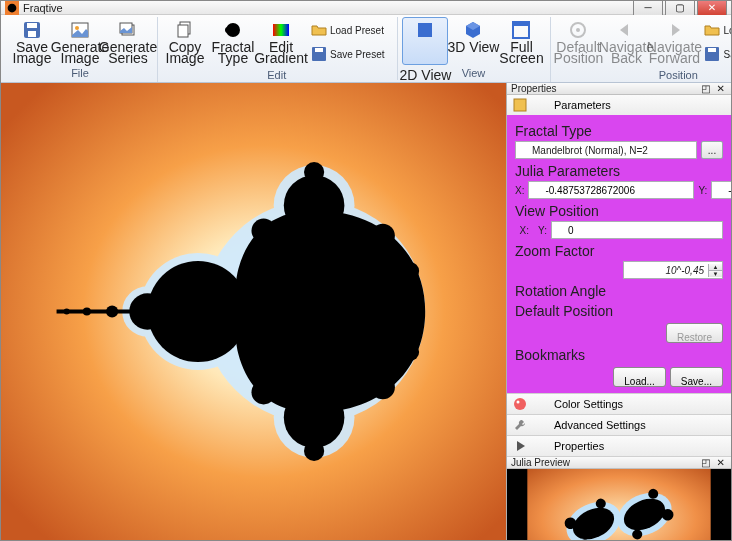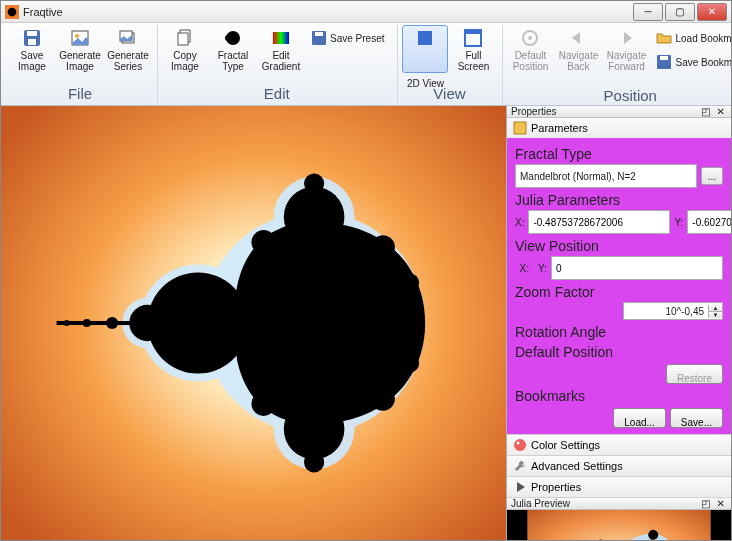--- a/index.html
+++ b/index.html
@@ -1,54 +1,54 @@
 <!DOCTYPE html>
 <html><head>
 <meta charset="utf-8">
 <style>
   * { box-sizing: border-box; margin: 0; padding: 0; font-family: "Segoe UI", Tahoma, sans-serif; }
   body { width: 732px; height: 541px; background: #f0f0f0; display: flex; flex-direction: column; border: 1px solid #888; }
   
-  .titlebar { height: 22px; background: linear-gradient(#fafafa,#e8e8e8); display:flex; align-items:center; padding:0 4px; border-bottom:1px solid #ccc; }
+  .titlebar { height: 14px; background: linear-gradient(#fafafa,#e8e8e8); display:flex; align-items:center; padding:0 4px; border-bottom:1px solid #ccc; }
   .titlebar .icon { width:14px; height:14px; margin-right:4px; }
   .titlebar .title { font-size:11px; color:#222; flex:1; }
   .winbtns { display:flex; gap:0; }
   .winbtn { width:30px; height:18px; border:1px solid #888; border-radius:2px; margin-left:2px; display:flex; align-items:center; justify-content:center; font-size:10px; background:linear-gradient(#f8f8f8,#e0e0e0); cursor:pointer; }
   .winbtn.close { background:linear-gradient(#f08080,#d04030); color:#fff; }
   
   .ribbon { background:linear-gradient(#fdfdfd,#e9eef5); border-bottom:1px solid #b8c4d4; padding:2px 4px 0 4px; display:flex; gap:2px; align-items:flex-start; }
   .group { display:flex; flex-direction:column; align-items:center; padding:0 4px 1px 4px; }
   .group + .group { border-left:1px solid #cfd8e4; }
   .group-btns { display:flex; gap:2px; }
-  .bigbtn { width:46px; height:48px; padding:2px 2px; display:flex; flex-direction:column; align-items:center; justify-content:flex-start; font-size:10px; line-height:11px; text-align:center; border:1px solid transparent; border-radius:3px; cursor:pointer; color:#222; }
+  .bigbtn { width:46px; height:48px; padding:2px 2px; display:flex; flex-direction:column; align-items:center; justify-content:flex-start; font-size:14px; line-height:11px; text-align:center; border:1px solid transparent; border-radius:3px; cursor:pointer; color:#222; }
   .bigbtn.active { border-color:#6c9fe0; background:linear-gradient(#e8f0fc,#c8dcf8);gap:28px; }
   .bigbtn .ic { width:20px; height:20px; margin-bottom:2px; display:flex; align-items:center; justify-content:center; }
   .mini-col { display:flex; flex-direction:column; gap:2px; padding:2px 0; }
   .minibtn { height:22px; padding:2px 6px 2px 4px; display:flex; align-items:center; font-size:10px; border:1px solid transparent; border-radius:3px; cursor:pointer; white-space:nowrap; color:#222; }
   .minibtn .ic { width:16px; height:16px; margin-right:3px; display:flex; align-items:center; justify-content:center; }
-  .group-label { font-size:15px; color:#4a5b76; margin-top:12px; }
+  .group-label { font-size:11px; color:#4a5b76; margin-top:2px; }
   
   .main { flex:1; display:flex; min-height:0; }
   .canvas-pane { flex:1; background:#000; position:relative; overflow:hidden; }
   .fractal { width:100%; height:100%; display:block; }
   
   .side { width:225px; background:#d946ef; border-left:1px solid #b0b0b0; display:flex; flex-direction:column; }
   .panel-header { height:18px; background:linear-gradient(#fafafa,#e4e4e4); border-bottom:1px solid #c0c0c0; display:flex; align-items:center; padding:0 4px; font-size:10px; color:#222; }
   .panel-header .sp { margin-left:auto; display:flex; gap:2px; }
   .panel-header .sp span { cursor:pointer; font-size:10px; padding:0 2px; }
   .section { border-bottom:1px solid #d0d0d0; }
-  .sec-head { height:20px; background:linear-gradient(#fbfbfb,#ececec); display:flex; align-items:center; padding:0 6px; font-size:11px; cursor:pointer; }
+  .sec-head { height:20px; background:linear-gradient(#fbfbfb,#ececec); display:flex; align-items:center; padding:0 6px; font-size:11px; cursor:pointer;gap:23px; }
   .sec-head .ic { width:14px; height:14px; margin-right:4px; }
   .sec-body { padding:4px 8px 6px 8px; font-size:10px; color:#222; }
   .field-label { font-size:14px; margin:4px 0 2px 0; display:block; }
   .row { display:flex; gap:4px; align-items:center; }
   .row label { width:14px; font-size:10px; text-align:right; }
-  input.text, .display-field { flex:1; height:24px; font-size:10px; padding:1px 4px; border:1px solid #abadb3; background:#fff; }
+  input.text, .display-field { flex:1; height:18px; font-size:10px; padding:1px 16px; border:1px solid #abadb3; background:#fff; }
   .display-field { display:flex; align-items:center; }
-  .spinrow { display:flex; justify-content:flex-end; }
+  .spinrow { display:flex; justify-content:flex-end;font-style:italic; }
   .spinfield { width:100px; height:18px; display:flex; align-items:center; border:1px solid #abadb3; background:#fff; font-size:10px; }
   .spinfield span { flex:1; text-align:right; padding-right:4px; }
   .spinbtns { width:14px; display:flex; flex-direction:column; }
   .spinbtns div { flex:1; font-size:6px; display:flex; align-items:center; justify-content:center; background:linear-gradient(#f8f8f8,#e4e4e4); border-left:1px solid #abadb3; cursor:pointer; }
   .spinbtns div+div { border-top:1px solid #abadb3; }
   .btell { width:22px; height:18px; border:1px solid #9aa; background:linear-gradient(#fafafa,#e4e4e4); font-size:10px; display:flex; align-items:center; justify-content:center; cursor:pointer; border-radius:2px; }
   .btnrow { display:flex; gap:4px; justify-content:flex-end; margin-top:4px; }
   .pushbtn { height:20px; padding:8px 10px; font-size:10px; border:1px solid #8a8a8a; border-radius:3px; background:linear-gradient(#fdfdfd,#e4e4e4); cursor:pointer; }
   .pushbtn:disabled { color:#9a9a9a; }
   .julia-preview { flex:1; min-height:100px; background:#000; position:relative; }
@@ -143,40 +143,57 @@
               </defs>
               <rect x="2" y="4" width="16" height="12" fill="url(#gg)"></rect>
             </svg>
           </span>
         <span>Edit<br>Gradient</span>
       </div>
       <div class="mini-col">
         <div class="minibtn">
           <span class="ic">
               <svg viewBox="0 0 16 16">
+                <path d="M1 4h5l1 2h8v7H1z" fill="#f0c050" stroke="#b08020"></path>
+              </svg>
+            </span>
+          <span>Load Preset</span>
+        </div>
+        <div class="minibtn">
+          <span class="ic">
+              <svg viewBox="0 0 16 16">
                 <rect x="1" y="1" width="14" height="14" fill="#4a6fb5" rx="1"></rect>
                 <rect x="4" y="2" width="8" height="4" fill="#fff"></rect>
               </svg>
             </span>
           <span>Save Preset</span>
         </div>
       </div>
     </div>
     <div class="group-label">Edit</div>
   </div>
 
   <div class="group">
     <div class="group-btns">
       <div class="bigbtn active">
         <span class="ic">
             <svg viewBox="0 0 20 20">
               <rect x="3" y="3" width="14" height="14" fill="#3a6dd0"></rect>
             </svg>
           </span>
         <span class="nowrap">2D View</span>
+      </div>
+      <div class="bigbtn">
+        <span class="ic">
+            <svg viewBox="0 0 20 20">
+              <path d="M10 2 L17 6 V14 L10 18 L3 14 V6 Z" fill="#3a6dd0"></path>
+              <path d="M10 2 L17 6 L10 10 L3 6 Z" fill="#6a94e4"></path>
+            </svg>
+          </span>
+        <span class="nowrap">3D View</span>
       </div>
       <div class="bigbtn">
         <span class="ic">
             <svg viewBox="0 0 20 20">
               <rect x="2" y="2" width="16" height="16" fill="none" stroke="#3a6dd0" stroke-width="2"></rect>
               <rect x="2" y="2" width="16" height="4" fill="#3a6dd0"></rect>
             </svg>
           </span>
         <span>Full<br>Screen</span>
       </div>

